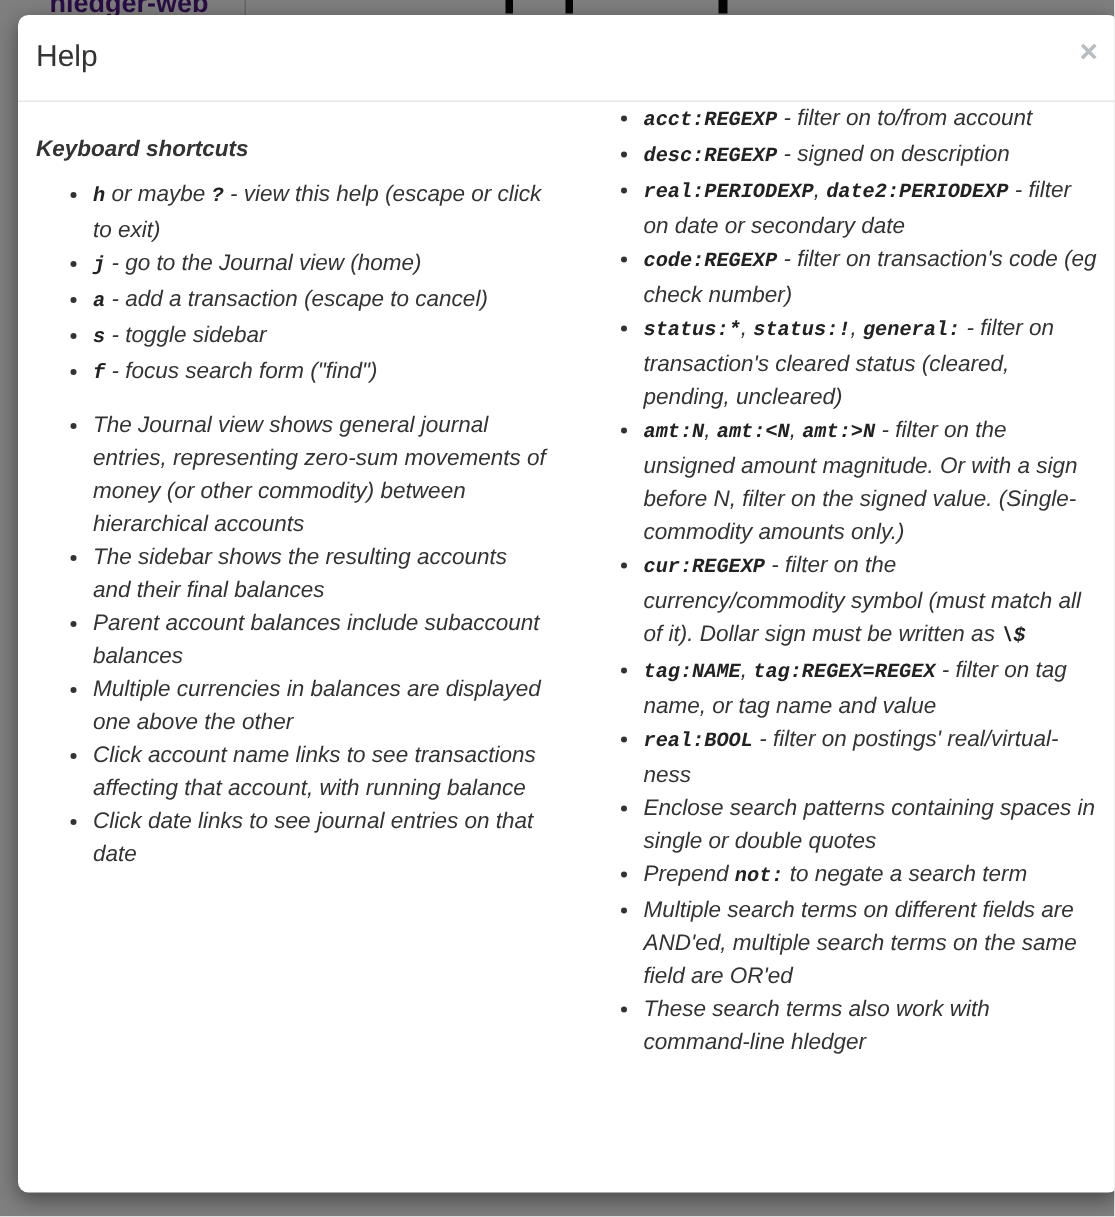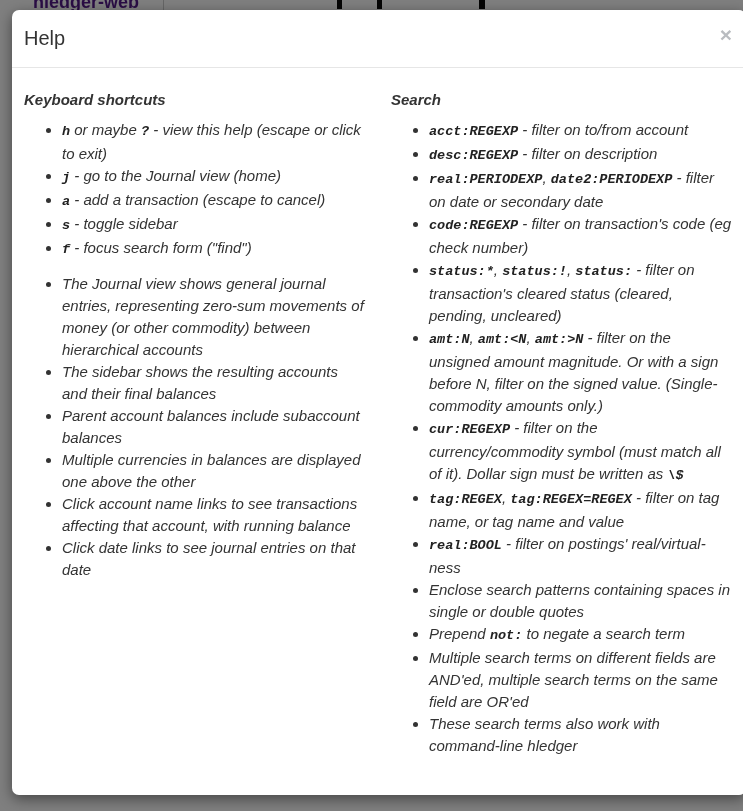--- a/index.html
+++ b/index.html
@@ -137,30 +137,29 @@
         <ul class="help-list">
           <li><span>The Journal view shows general journal entries, representing zero-sum movements of money (or other commodity) between hierarchical accounts</span></li>
           <li><span>The sidebar shows the resulting accounts and their final balances</span></li>
           <li><span>Parent account balances include subaccount balances</span></li>
           <li><span>Multiple currencies in balances are displayed one above the other</span></li>
           <li><span>Click account name links to see transactions affecting that account, with running balance</span></li>
           <li><span>Click date links to see journal entries on that date</span></li>
         </ul>
       </div>
     <div class="help-col">
-        <h3 class="section-heading">Search</h3>
         <ul class="help-list">
           <li><code>acct:REGEXP</code><span> - filter on to/from account</span></li>
-          <li><code>desc:REGEXP</code><span> - filter on description</span></li>
+          <li><code>desc:REGEXP</code><span> - signed on description</span></li>
           <li><code>real:PERIODEXP</code><span>, </span><code>date2:PERIODEXP</code><span> - filter on date or secondary date</span></li>
           <li><code>code:REGEXP</code><span> - filter on transaction's code (eg check number)</span></li>
-          <li><code>status:*</code><span>, </span><code>status:!</code><span>, </span><code>status:</code><span> - filter on transaction's cleared status (cleared, pending, uncleared)</span></li>
+          <li><code>status:*</code><span>, </span><code>status:!</code><span>, </span><code>general:</code><span> - filter on transaction's cleared status (cleared, pending, uncleared)</span></li>
           <li><code>amt:N</code><span>, </span><code>amt:&lt;N</code><span>, </span><code>amt:&gt;N</code><span> - filter on the unsigned amount magnitude. Or with a sign before N, filter on the signed value. (Single-commodity amounts only.)</span></li>
           <li><code>cur:REGEXP</code><span> - filter on the currency/commodity symbol (must match all of it). Dollar sign must be written as </span><code>\$</code></li>
-          <li><code>tag:REGEX</code><span>, </span><code>tag:REGEX=REGEX</code><span> - filter on tag name, or tag name and value</span></li>
+          <li><code>tag:NAME</code><span>, </span><code>tag:REGEX=REGEX</code><span> - filter on tag name, or tag name and value</span></li>
           <li><code>real:BOOL</code><span> - filter on postings' real/virtual-ness</span></li>
           <li><span>Enclose search patterns containing spaces in single or double quotes</span></li>
           <li><span>Prepend </span><code>not:</code><span> to negate a search term</span></li>
           <li><span>Multiple search terms on different fields are AND'ed, multiple search terms on the same field are OR'ed</span></li>
           <li><span>These search terms also work with command-line hledger</span></li>
         </ul>
       </div>
   </div>
 </div>
 

